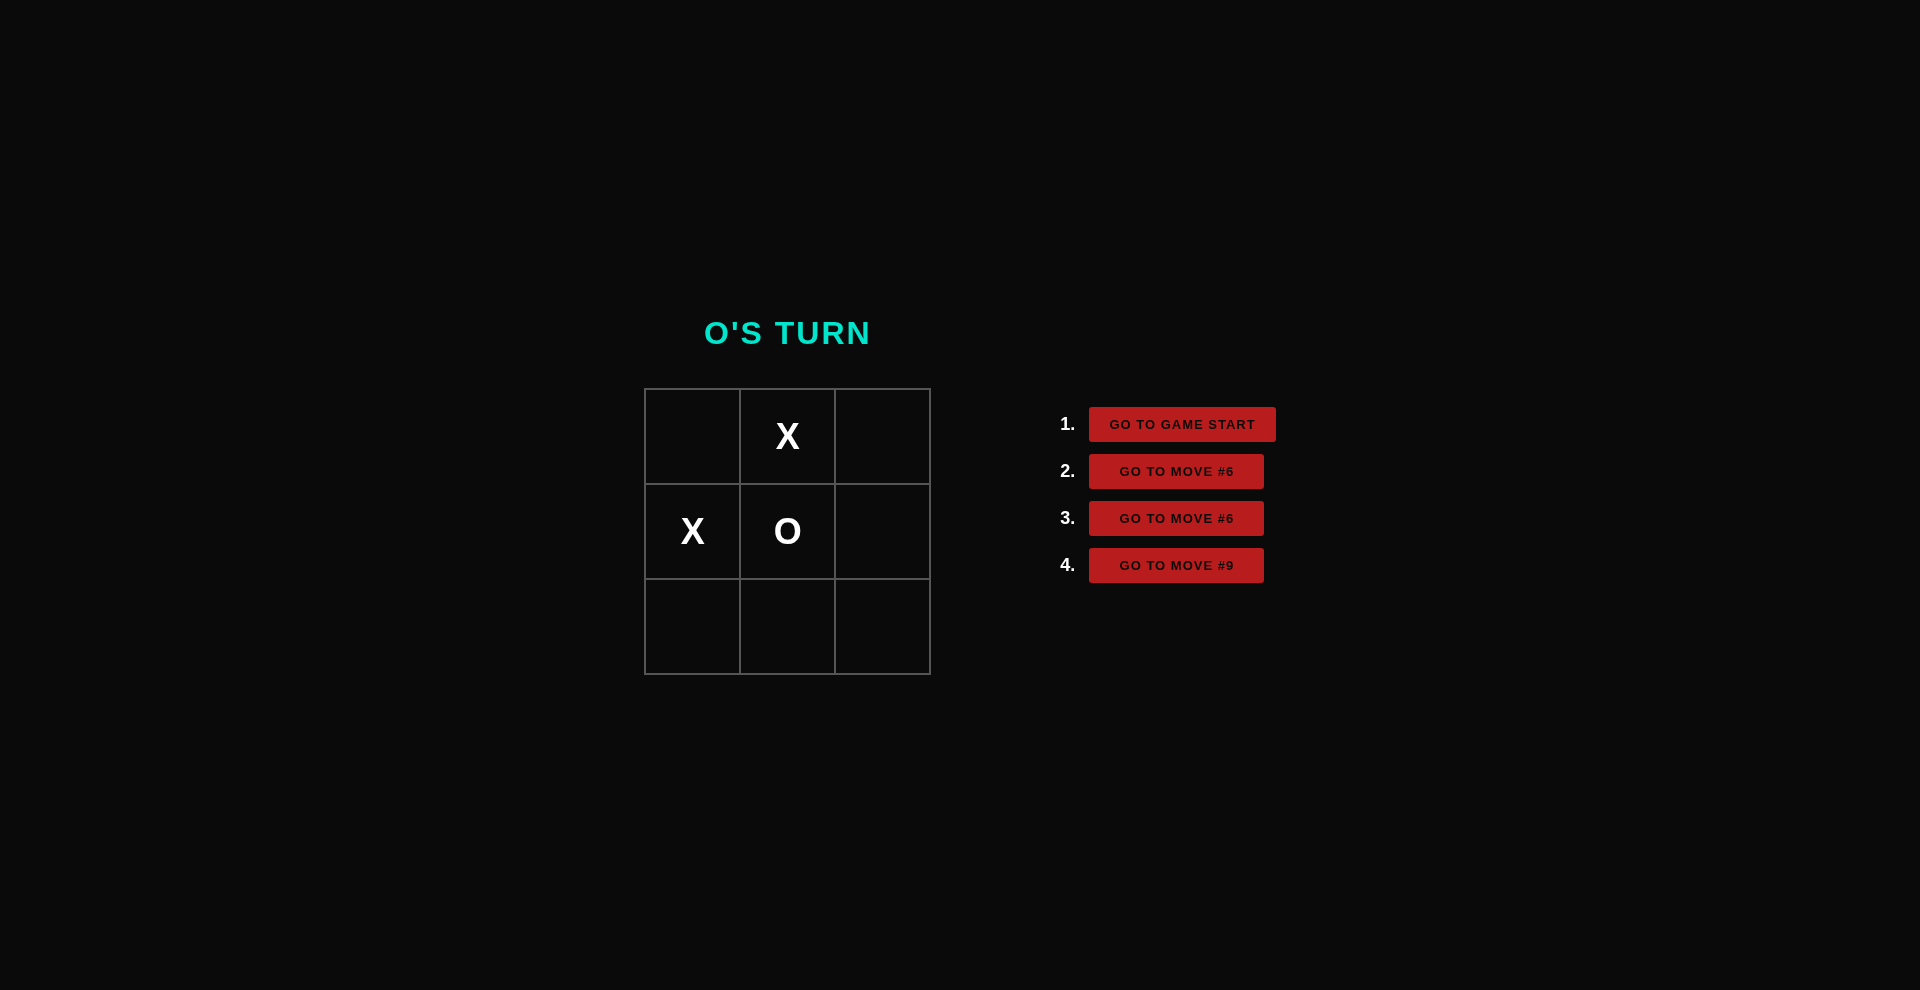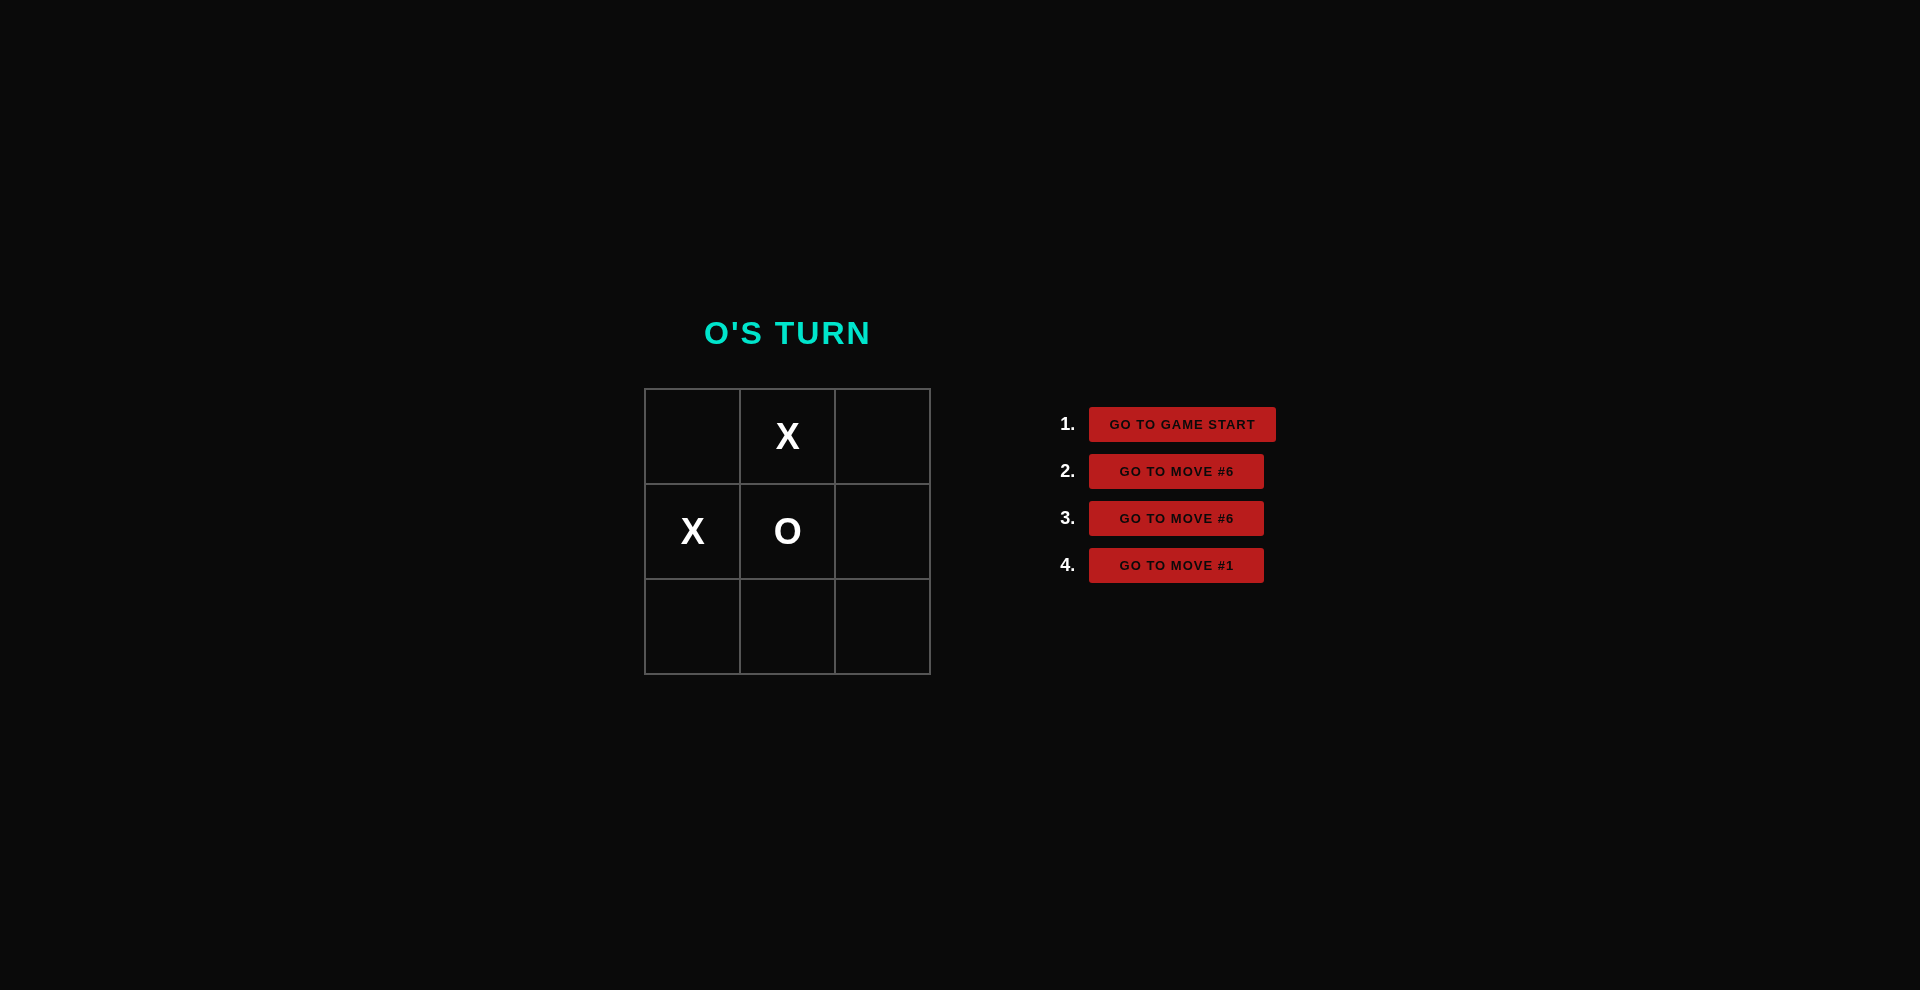--- a/index.html
+++ b/index.html
@@ -133,17 +133,17 @@
       <div class="history-item">
         <span class="history-number">2.</span>
         <button class="history-button">GO TO MOVE #6</button>
       </div>
       <div class="history-item">
         <span class="history-number">3.</span>
         <button class="history-button">GO TO MOVE #6</button>
       </div>
       <div class="history-item">
         <span class="history-number">4.</span>
-        <button class="history-button">GO TO MOVE #1</button>
+        <button class="history-button">GO TO MOVE #9</button>
       </div>
     </div>
 
 </div>
 
 </body></html>

